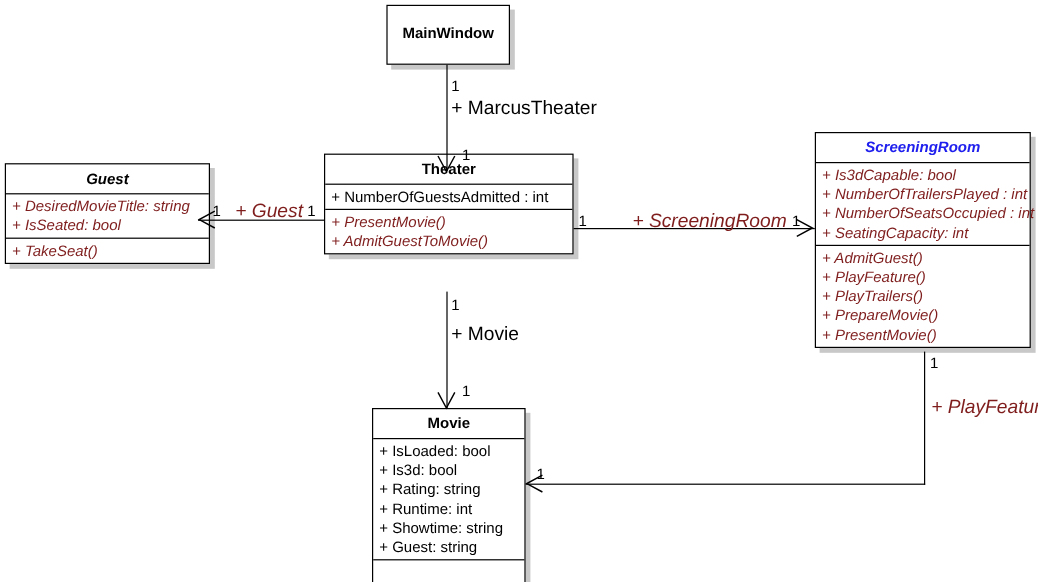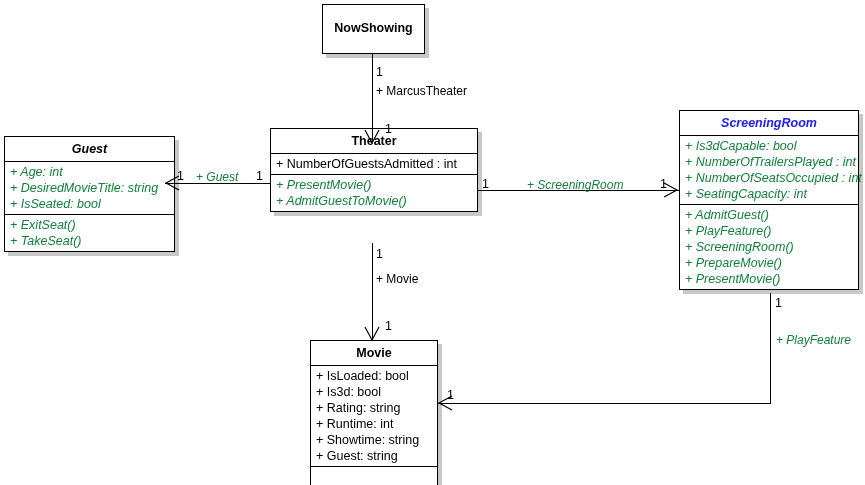--- a/index.html
+++ b/index.html
@@ -42,66 +42,64 @@
   }
   .uml-row {
     padding: 0 4px 0 5px;
     line-height: 16px;
     white-space: nowrap;
     font-size: 12.5px;
   }
 
   
   .t-black { color: #000000; font-style: normal; }
-  .t-blue-italic { color: #15803d; font-style: italic; }
+  .t-blue-italic { color: #7f1d1d; font-style: italic; }
   .t-blue-italic-bold { color: #2020ee; font-style: italic; font-weight: bold; }
   .t-black-bold-italic { color: #000000; font-weight: bold; font-style: italic; }
 
   
   .edge-line {
     position: absolute;
     background: #000000;
   }
   .edge-h { height: 1px; }
   .edge-v { width: 1px; }
 
   .edge-label {
     position: absolute;
-    font-size: 12px;
+    font-size: 16px;
     line-height: 14px;
     white-space: nowrap;
   }
   .mult {
     position: absolute;
     font-size: 12.5px;
     line-height: 13px;
     color: #000000;
     white-space: nowrap;
   }
   .arrow-svg {
     position: absolute;
     overflow: visible;
   }
 </style>
 </head>
 <body>
 
 <div class="uml-class" style="left:322px; top:4px; width:103px; height:50px;">
-  <div class="uml-title t-black" style="padding-top:16px;">NowShowing</div>
+  <div class="uml-title t-black" style="padding-top:16px;">MainWindow</div>
 </div>
 
 <div class="uml-class" style="left:4px; top:136px; width:171px;">
   <div class="uml-title t-black-bold-italic">Guest</div>
   <div class="uml-compartment">
-    <div class="uml-row t-blue-italic">+ Age: int</div>
     <div class="uml-row t-blue-italic">+ DesiredMovieTitle: string</div>
     <div class="uml-row t-blue-italic">+ IsSeated: bool</div>
   </div>
   <div class="uml-compartment">
-    <div class="uml-row t-blue-italic">+ ExitSeat()</div>
     <div class="uml-row t-blue-italic">+ TakeSeat()</div>
   </div>
 </div>
 
 <div class="uml-class" style="left:270px; top:128px; width:208px;">
   <div class="uml-title t-black">Theater</div>
   <div class="uml-compartment">
     <div class="uml-row t-black">+ NumberOfGuestsAdmitted : int</div>
   </div>
   <div class="uml-compartment">
@@ -114,21 +112,21 @@
   <div class="uml-title t-blue-italic-bold">ScreeningRoom</div>
   <div class="uml-compartment">
     <div class="uml-row t-blue-italic">+ Is3dCapable: bool</div>
     <div class="uml-row t-blue-italic">+ NumberOfTrailersPlayed : int</div>
     <div class="uml-row t-blue-italic">+ NumberOfSeatsOccupied : int</div>
     <div class="uml-row t-blue-italic">+ SeatingCapacity: int</div>
   </div>
   <div class="uml-compartment">
     <div class="uml-row t-blue-italic">+ AdmitGuest()</div>
     <div class="uml-row t-blue-italic">+ PlayFeature()</div>
-    <div class="uml-row t-blue-italic">+ ScreeningRoom()</div>
+    <div class="uml-row t-blue-italic">+ PlayTrailers()</div>
     <div class="uml-row t-blue-italic">+ PrepareMovie()</div>
     <div class="uml-row t-blue-italic">+ PresentMovie()</div>
   </div>
 </div>
 
 <div class="uml-class" style="left:310px; top:340px; width:128px;">
   <div class="uml-title t-black">Movie</div>
   <div class="uml-compartment">
     <div class="uml-row t-black">+ IsLoaded: bool</div>
     <div class="uml-row t-black">+ Is3d: bool</div>

